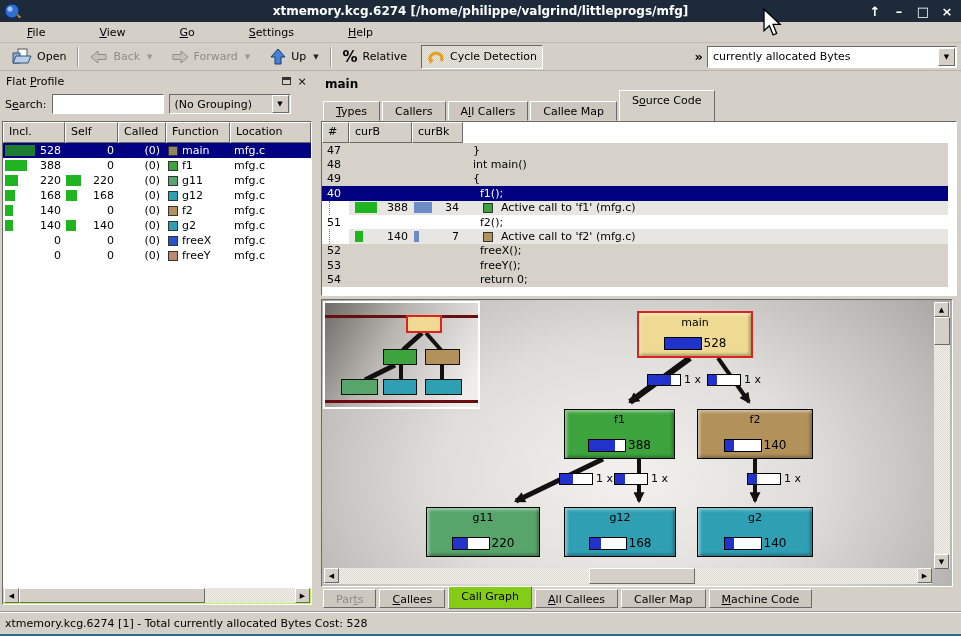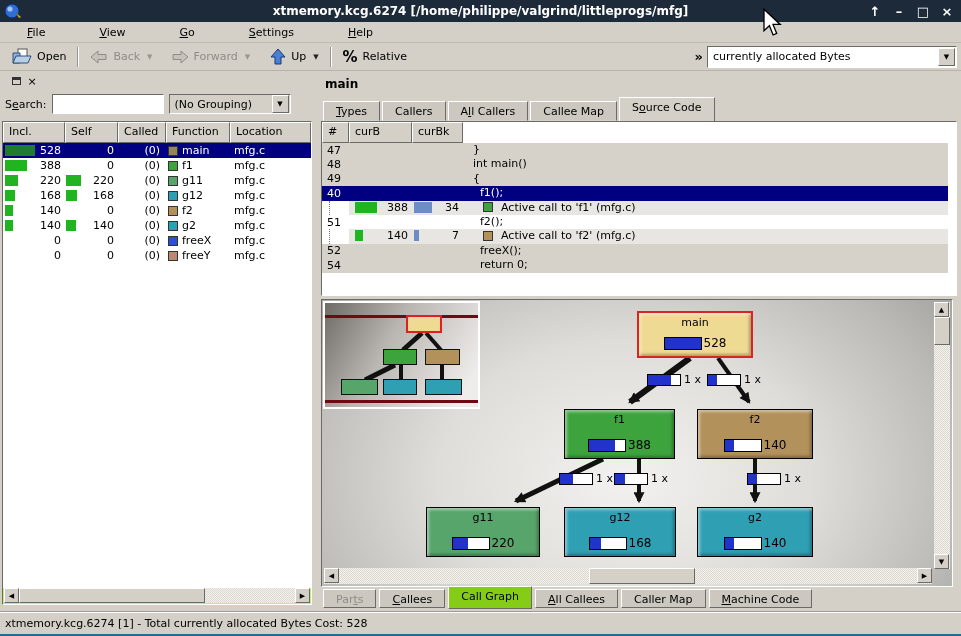--- a/index.html
+++ b/index.html
@@ -63,25 +63,25 @@
   .frow.sel .bar-fill { background:#1e7c30; }
   .fn-sq { width:10px; height:10px; border:1px solid #333; flex:none; }
   .hscroll { position:absolute; left:1px; right:1px; bottom:1px; height:15px; display:flex; background:repeating-conic-gradient(#f4f2ee 0% 25%, #dcd8d0 0% 50%); background-size:2px 2px; }
   .sb-btn { width:15px; height:15px; background:#d4d0c8; border:1px solid; border-color:#fff #6c6a66 #6c6a66 #fff; display:flex; align-items:center; justify-content:center; font-size:7px; flex:none; }
   .sb-thumb { background:#d4d0c8; border:1px solid; border-color:#fff #6c6a66 #6c6a66 #fff; }
 
   
   .detail-title { position:absolute; left:325px; top:77px; font-weight:bold; font-size:12px; }
   .tabs-row { position:absolute; left:323px; top:97px; height:24px; display:flex; align-items:flex-end; }
   .tab { padding:3px 12px 4px 12px; background:#ccc8c0; border:1px solid; border-color:#fff #6c6a66 #d4d0c8 #fff; margin-right:2px; height:20px; }
-  .tab.active { background:#d4d0c8; height:24px; border-bottom:none; position:relative; z-index:3; }
+  .tab.active { background:#d4d0c8; height:31px; border-bottom:none; position:relative; z-index:3; }
   .src-frame { position:absolute; left:321px; top:121px; width:636px; height:175px; background:#fff; border:1px solid; border-color:#6c6a66 #fff #fff #6c6a66; overflow:hidden; }
   .src-hdr { display:flex; height:21px; }
   .src-rows { position:absolute; left:0; top:21px; right:8px; bottom:0; }
-  .srow { display:flex; height:14.4px; align-items:flex-start; background:#d6d2ca; }
+  .srow { display:flex; height:14.4px; align-items:center; background:#d6d2ca; }
   .srow.white { background:#fff; }
   .srow.call { background:#e8e6e2; }
   .srow.sel { background:#000080; color:#fff; }
   .s-line { width:27px; padding-left:5px; align-self:stretch; display:flex; align-items:center; }
   .srow.call .s-line { background:#fff; }
   .dotline { border-left:1px dotted #777; height:100%; margin-left:2px; }
   .s-curb { width:63px; display:flex; align-items:center; }
   .s-curbk { width:51px; display:flex; align-items:center; }
   .s-src { flex:1; display:flex; align-items:center; white-space:pre; padding-left:4px; }
   .s-curb .barbox { width:24px; margin-left:6px; }
@@ -183,29 +183,37 @@
         <path d="M8 1 L15 9 L11 9 L11 16 L5 16 L5 9 L1 9 Z" fill="#4a7fd4" stroke="#173a78"></path>
       </svg>
       <span class="lbl">Up</span>
       <span class="caret">▼</span>
     </span>
     <span class="tsep"></span>
     <span class="tbtn">
       <span class="pct-glyph">%</span>
       <span class="lbl">Relative</span>
     </span>
+    <span class="tbtn checked" style="margin-left:8px">
+      <svg width="18" height="16" viewBox="0 0 18 16">
+        <path d="M14 12 A6 5 0 1 0 4 12" fill="none" stroke="#e8a020" stroke-width="3.2"></path>
+        <path d="M1 9 L7 11 L3 15 Z" fill="#e8a020"></path>
+      </svg>
+      <span class="lbl">Cycle Detection</span>
+    </span>
     <span class="overflow-chevron">»</span>
     <span class="combo">
       <span class="combo-text">currently allocated Bytes</span>
       <span class="combo-btn">▼</span>
     </span>
   </div>
 
   <div class="left-panel">
     <div class="dock-title">
+      <span class="t">Flat <u>P</u>rofile</span>
       <span class="dock-ico">
           <span class="float-glyph"></span>
         </span>
       <span class="dock-ico">×</span>
     </div>
     <div class="search-row">
       <span>S<u>e</u>arch:</span>
       <input class="search-input" value="" style="">
       <span class="combo grp-combo">
         <span class="combo-text">(No Grouping)</span>
@@ -463,20 +471,26 @@
             </span>
             <span class="num">7</span>
           </span>
         <span class="s-src"><span class="call-sq" style="background-color: rgb(178, 145, 90);"></span><span class="call-txt">Active call to 'f2' (mfg.c)</span></span>
       </div>
       <div class="srow">
         <span class="s-line">52</span>
           <span class="s-curb"></span>
           <span class="s-curbk"></span>
         <span class="s-src"><span class="code-txt">  freeX();</span></span>
+      </div>
+      <div class="srow">
+        <span class="s-line">53</span>
+          <span class="s-curb"></span>
+          <span class="s-curbk"></span>
+        <span class="s-src"><span class="code-txt">  freeY();</span></span>
       </div>
       <div class="srow">
         <span class="s-line">54</span>
           <span class="s-curb"></span>
           <span class="s-curbk"></span>
         <span class="s-src"><span class="code-txt">  return 0;</span></span>
       </div>
     </div>
   </div>
 

